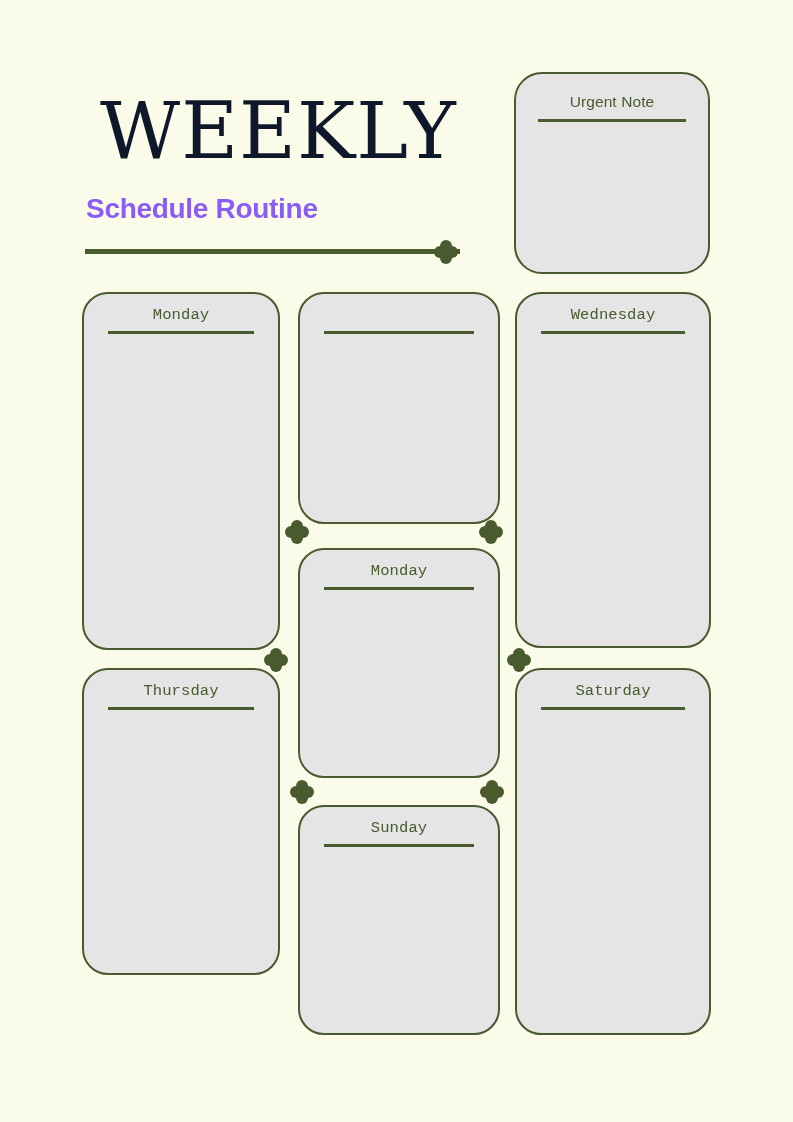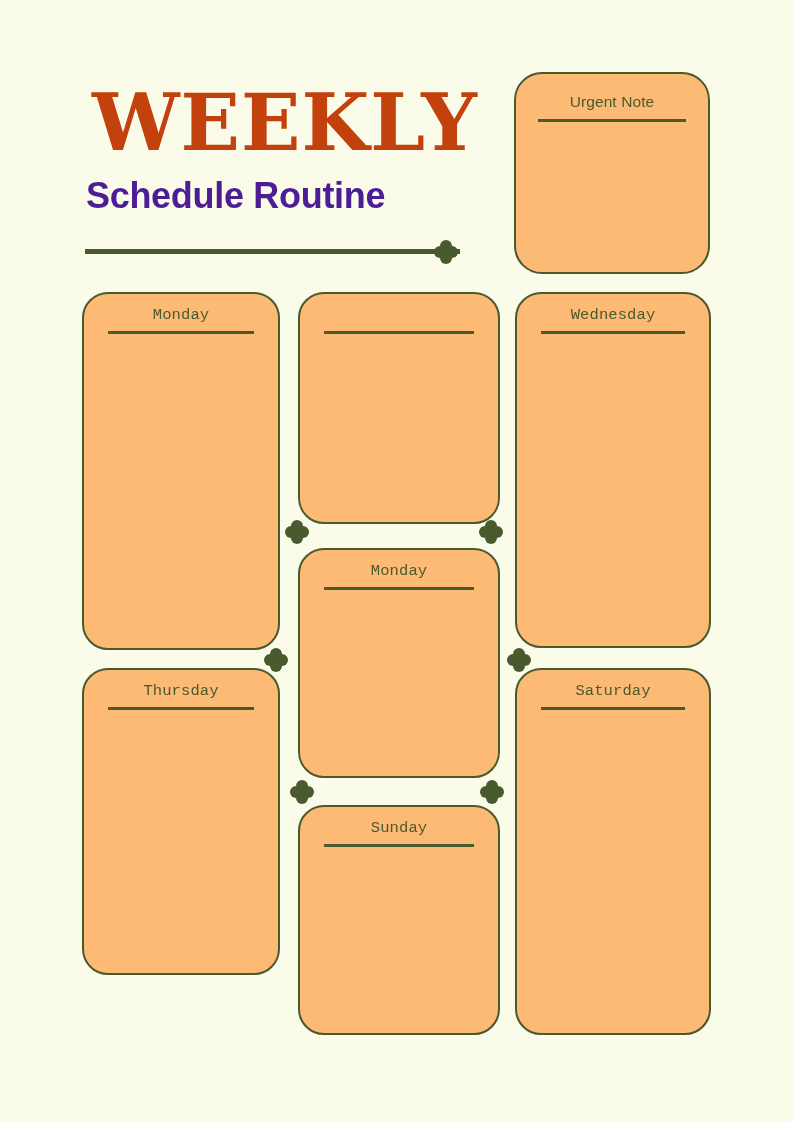--- a/index.html
+++ b/index.html
@@ -25,34 +25,34 @@
 
   
   .title-block {
     position: absolute;
     left: 84px;
     top: 74px;
     width: 400px;
   }
   .main-title {
     font-family: "DejaVu Serif", serif;
-    font-weight: 700;
+    font-weight: 400;
     font-size: 78px;
     line-height: 82px;
-    color: #c2410c;
+    color: #0f172a;
     letter-spacing: 1px;
-    margin: 8px;
+    margin: 16px;
     white-space: nowrap;
   }
   .sub-title {
     font-family: "Liberation Sans", sans-serif;
     font-weight: bold;
-    font-size: 36px;
+    font-size: 28px;
     line-height: 42px;
-    color: #4c1d95;
+    color: #8b5cf6;
     letter-spacing: -0.3px;
     margin: 11px 0 0 2px;
     white-space: nowrap;
   }
 
   .title-rule-wrap {
     position: absolute;
     left: 85px;
     top: 238px;
     width: 390px;
@@ -71,21 +71,21 @@
     left: 347px;
     top: 0px;
   }
 
   
   .card {
     position: absolute;
     box-sizing: border-box;
     border: 2.6px solid #4a5a2f;
     border-radius: 26px;
-    background: #fdba74;
+    background: #e5e5e5;
   }
   .card-label {
     position: absolute;
     left: 0;
     right: 0;
     text-align: center;
     font-family: "Liberation Sans", sans-serif;
     font-size: 15.5px;
     font-weight: normal;
     color: #4a5a2f;

